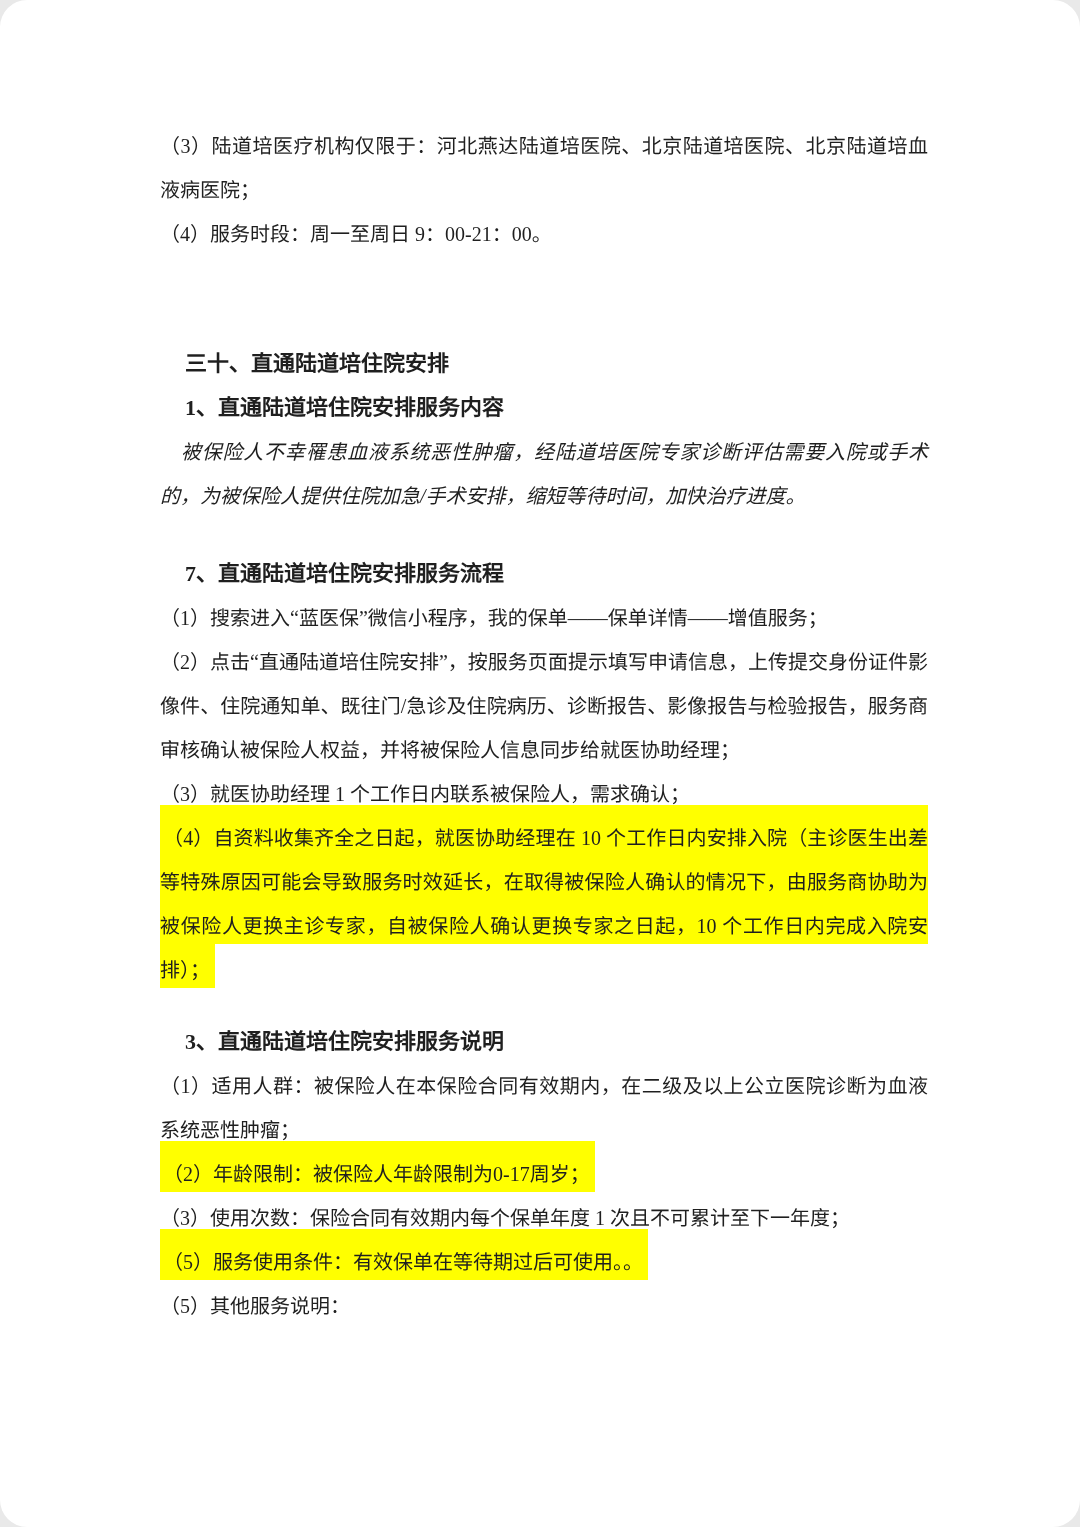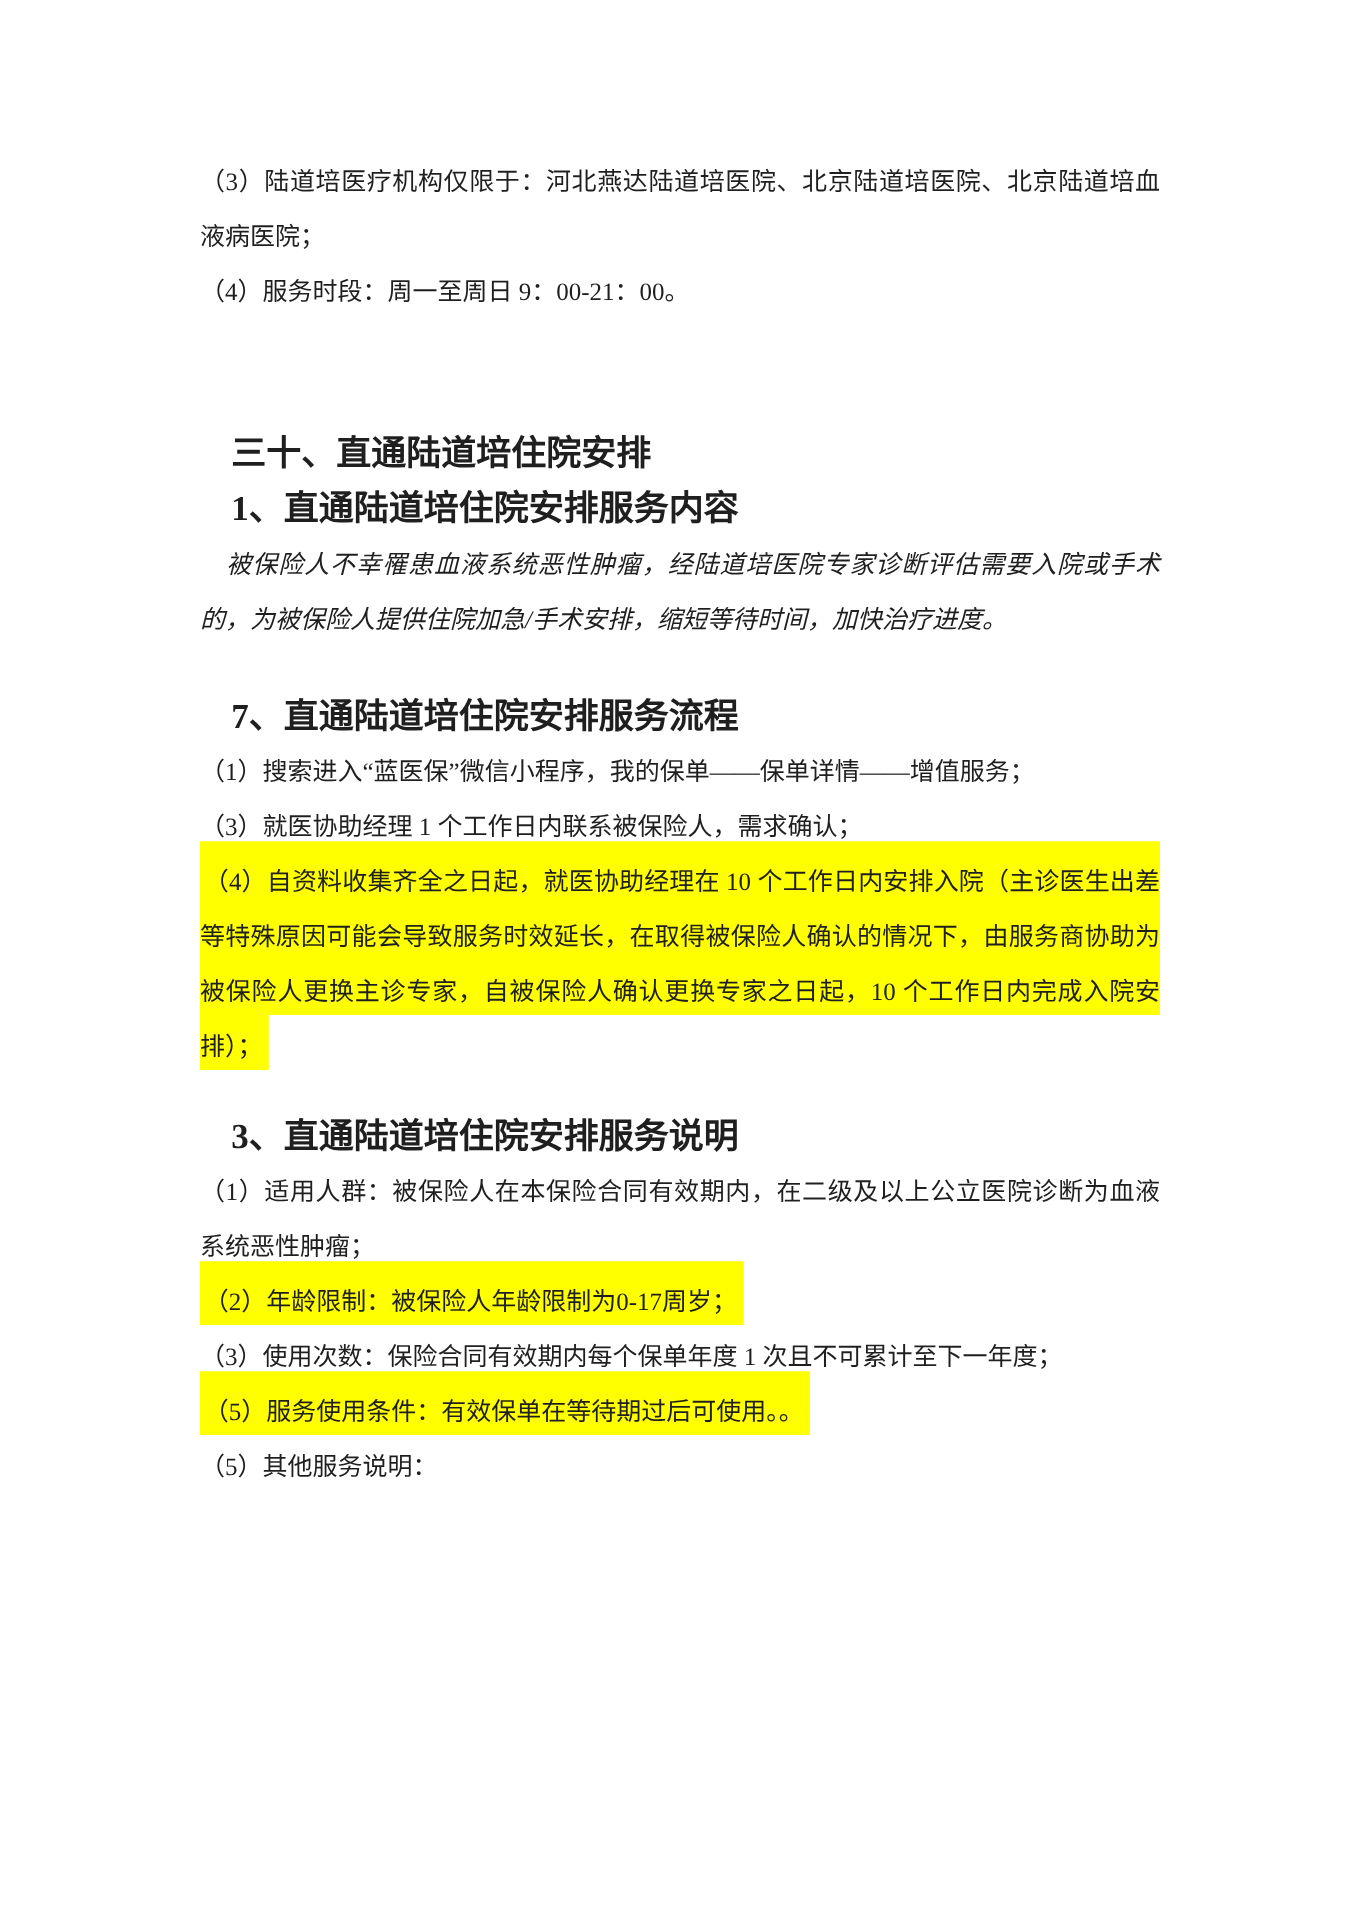--- a/index.html
+++ b/index.html
@@ -16,25 +16,26 @@
     margin:0 auto;
     background:var(--bg);
     box-sizing:border-box;
     padding:124px 152px 0 160px;
     font-family:"Liberation Serif","DejaVu Serif",serif;
     font-size:20px;
     line-height:44px;
     color:var(--fg);
     text-align:justify;
     overflow:hidden;
+    border-radius:27px;
   }
   p{margin:0;}
   .heading{
     font-weight:bold;
-    font-size:28px;
+    font-size:22px;
     text-indent:25px;
     text-align:left;
   }
   .para-indent{text-indent:21px;font-style:italic;}
   .gap-chapter{margin-top:86px;}
   .gap-section{margin-top:34px;}
   .gap-section-sm{margin-top:28px;}
   .run{color:var(--fg);}
   .marked{
     background:var(--hl);
@@ -53,20 +54,21 @@
   <p class="heading gap-chapter"><span class="run">三十、直通陆道培住院安排</span></p>
 
   <p class="heading"><span class="run">1、直通陆道培住院安排服务内容</span></p>
 
   <p class="body-text para-indent"><span class="run">被保险人不幸罹患血液系统恶性肿瘤，经陆道培医院专家诊断评估需要入院或手术的，为被保险人提供住院加急/手术安排，缩短等待时间，加快治疗进度。</span></p>
 
   <p class="heading gap-section"><span class="run">7、直通陆道培住院安排服务流程</span></p>
 
   <p class="body-text"><span class="run">（1）搜索进入“蓝医保”微信小程序，我的保单——保单详情——增值服务；</span></p>
 
+  <p class="body-text"><span class="run">（2）点击“直通陆道培住院安排”，按服务页面提示填写申请信息，上传提交身份证件影像件、住院通知单、既往门/急诊及住院病历、诊断报告、影像报告与检验报告，服务商审核确认被保险人权益，并将被保险人信息同步给就医协助经理；</span></p>
 
   <p class="body-text"><span class="run">（3）就医协助经理 1 个工作日内联系被保险人，需求确认；</span></p>
 
   <p class="body-text"><span class="run marked">（4）自资料收集齐全之日起，就医协助经理在 10 个工作日内安排入院（主诊医生出差等特殊原因可能会导致服务时效延长，在取得被保险人确认的情况下，由服务商协助为被保险人更换主诊专家，自被保险人确认更换专家之日起，10 个工作日内完成入院安排）；</span></p>
 
 
   <p class="heading gap-section-sm"><span class="run">3、直通陆道培住院安排服务说明</span></p>
 
   <p class="body-text"><span class="run">（1）适用人群：被保险人在本保险合同有效期内，在二级及以上公立医院诊断为血液系统恶性肿瘤；</span></p>
 

